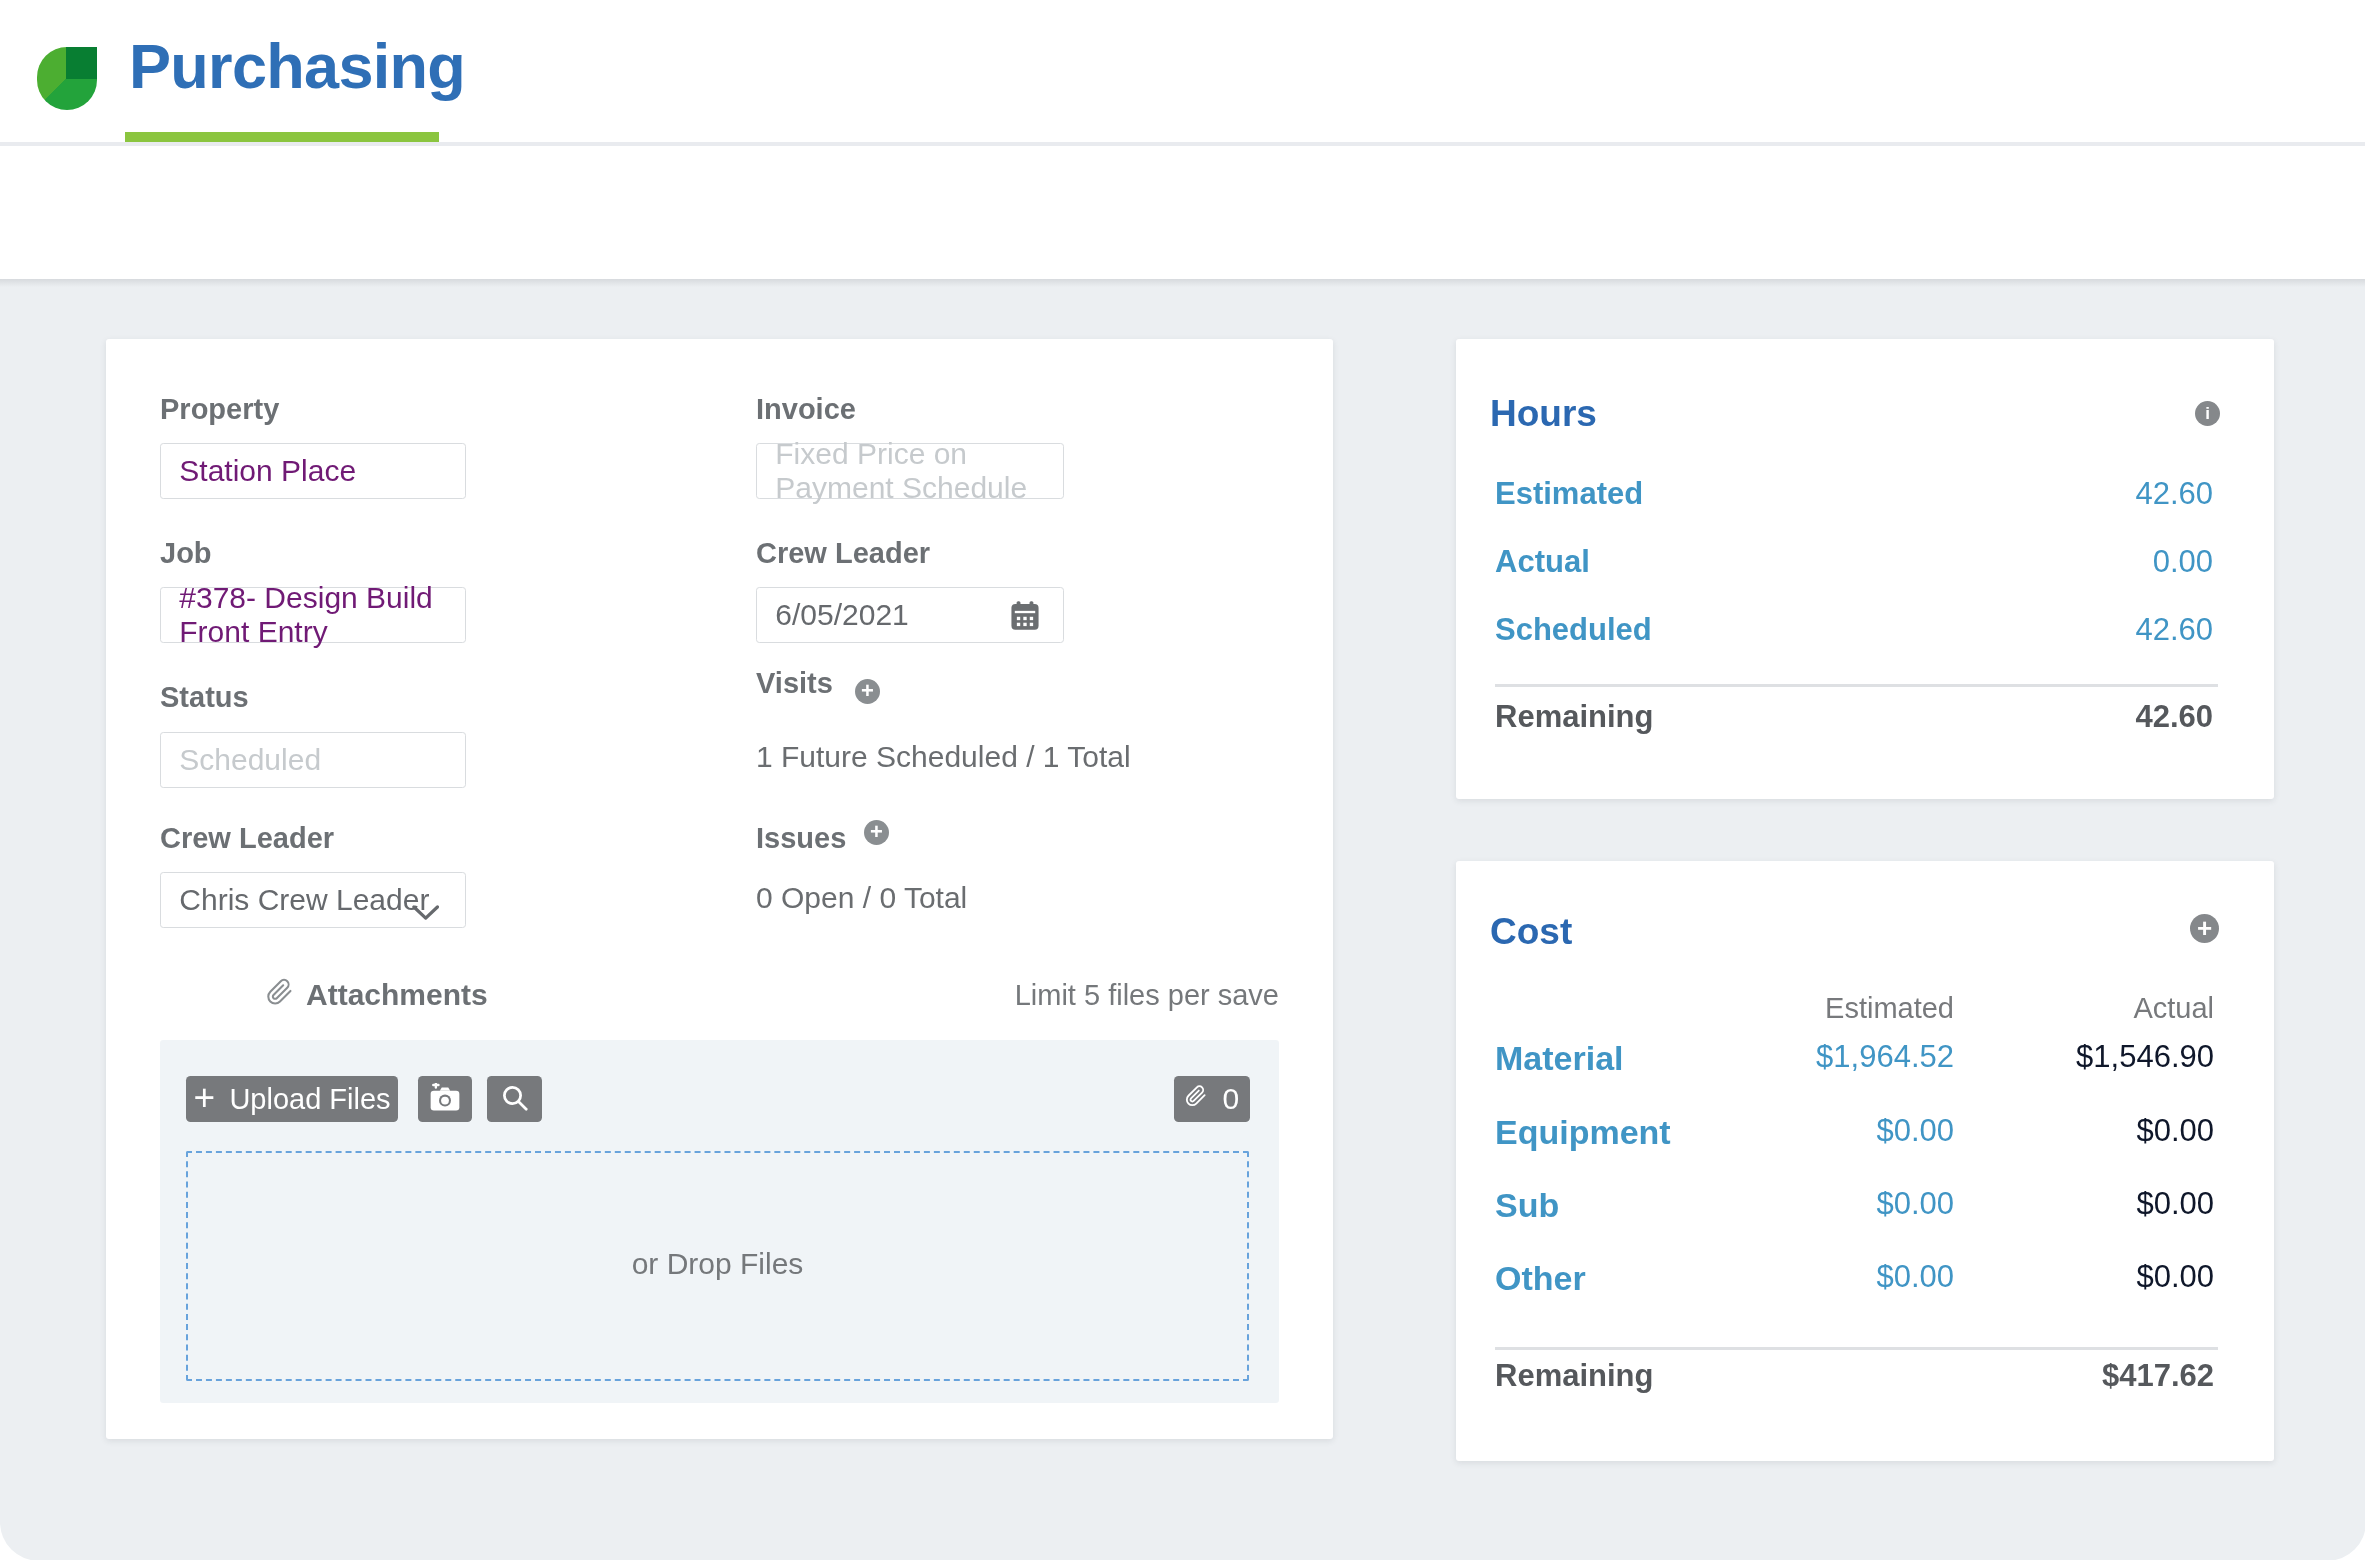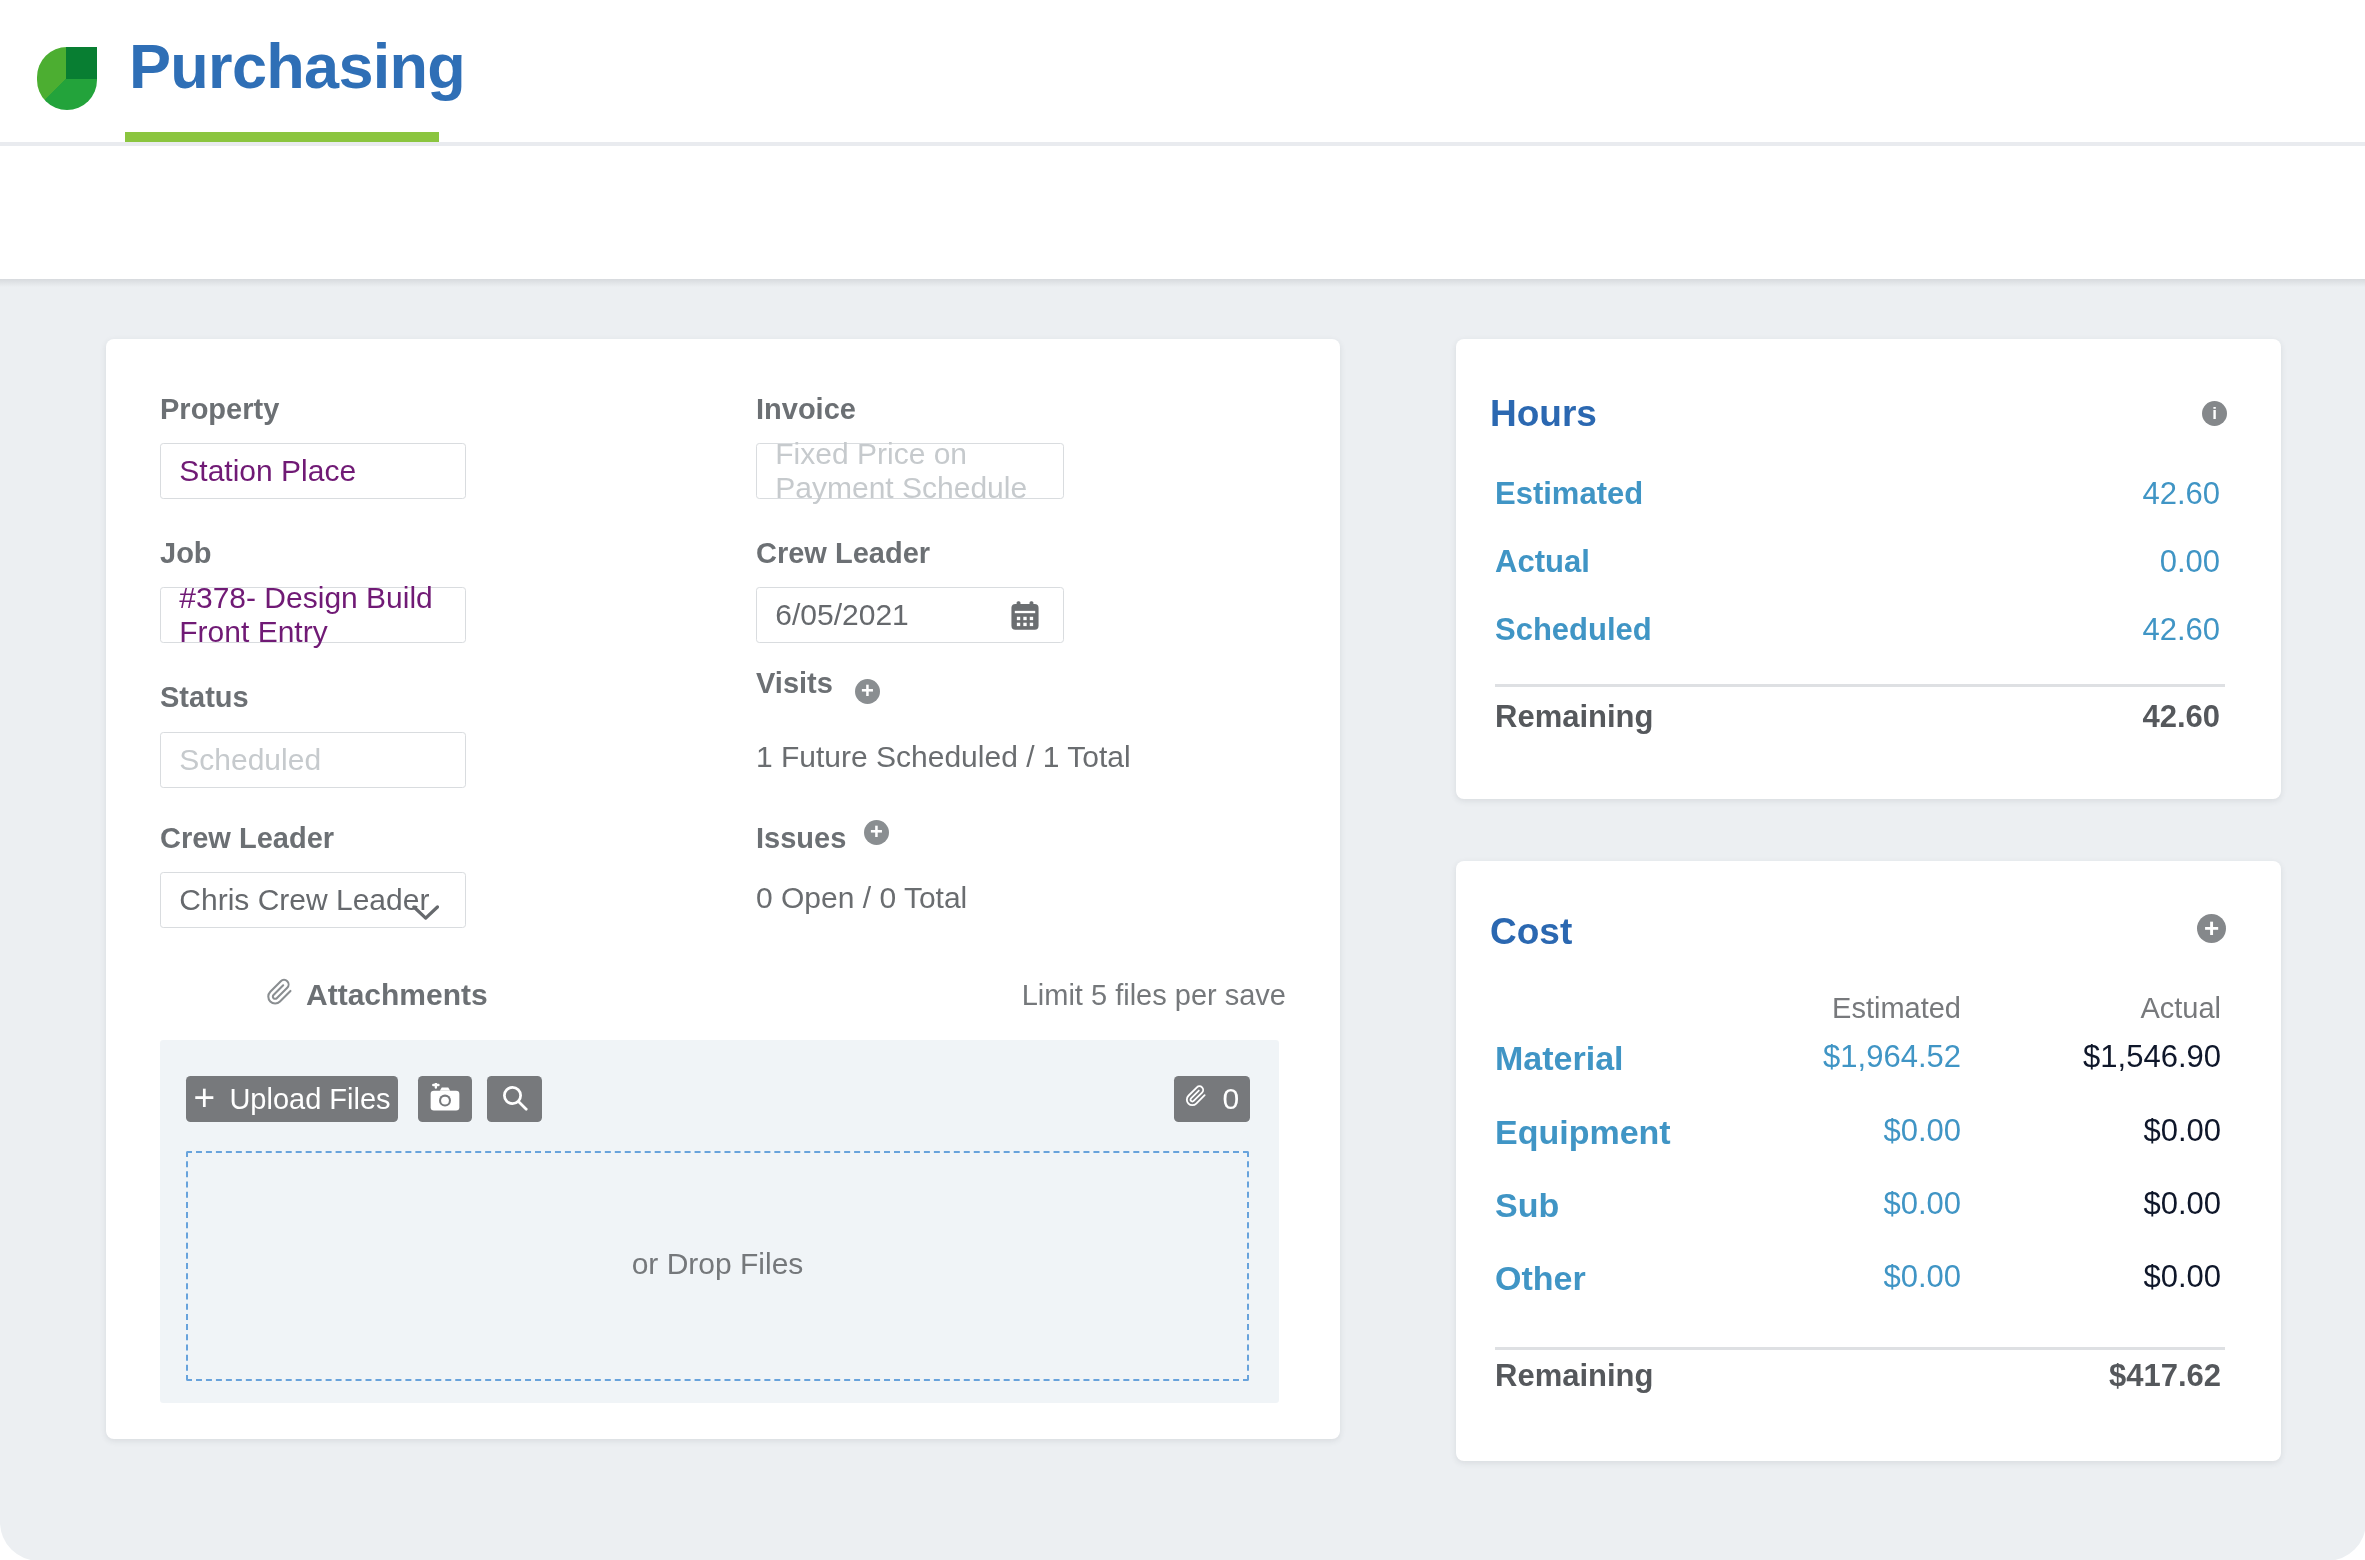--- a/index.html
+++ b/index.html
@@ -21,21 +21,21 @@
   .order-number{position:absolute;left:124px;top:194px;font-size:50px;font-weight:700;color:#2F6FB6;}
   .order-title{position:absolute;left:295px;top:196px;font-size:47px;font-weight:400;color:#75787B;}
   .save-btn{position:absolute;left:2083px;top:170px;width:184px;height:82px;background:#76B521;
             border-radius:9.1px;display:flex;align-items:center;justify-content:center;gap:17px;
             color:#fff;font-size:38px;font-weight:700;cursor:pointer;}
   .hdr2-shadow{position:absolute;top:279px;left:0;width:100%;height:7.8px;
                background:linear-gradient(#D7DADE,#ECEFF2);}
   .page-bg{position:absolute;top:287px;left:0;width:100%;height:1274px;background:#ECEFF2;}
 
   
-  .card{position:absolute;background:#fff;border-radius:8px;box-shadow:0 2px 6.5px rgba(40,50,60,.10);padding-left:7px;}
+  .card{position:absolute;background:#fff;border-radius:3px;box-shadow:0 2px 6.5px rgba(40,50,60,.10);}
   .card-left{left:106px;top:339px;width:1227px;height:1100px;}
   .card-hours{left:1456px;top:339px;width:818px;height:460px;}
   .card-cost{left:1456px;top:861px;width:818px;height:600px;}
 
   
   .f-label{position:absolute;font-size:29px;font-weight:700;color:#6C7074;}
   .f-input{position:absolute;height:56px;background:#fff;border:1.3px solid #D9DCDF;border-radius:3.3px;
            display:flex;align-items:center;padding:0 18.3px;font-size:30px;box-sizing:border-box;}
   .val-link{color:#701a75;}
   .val-dark{color:#66696D;}

